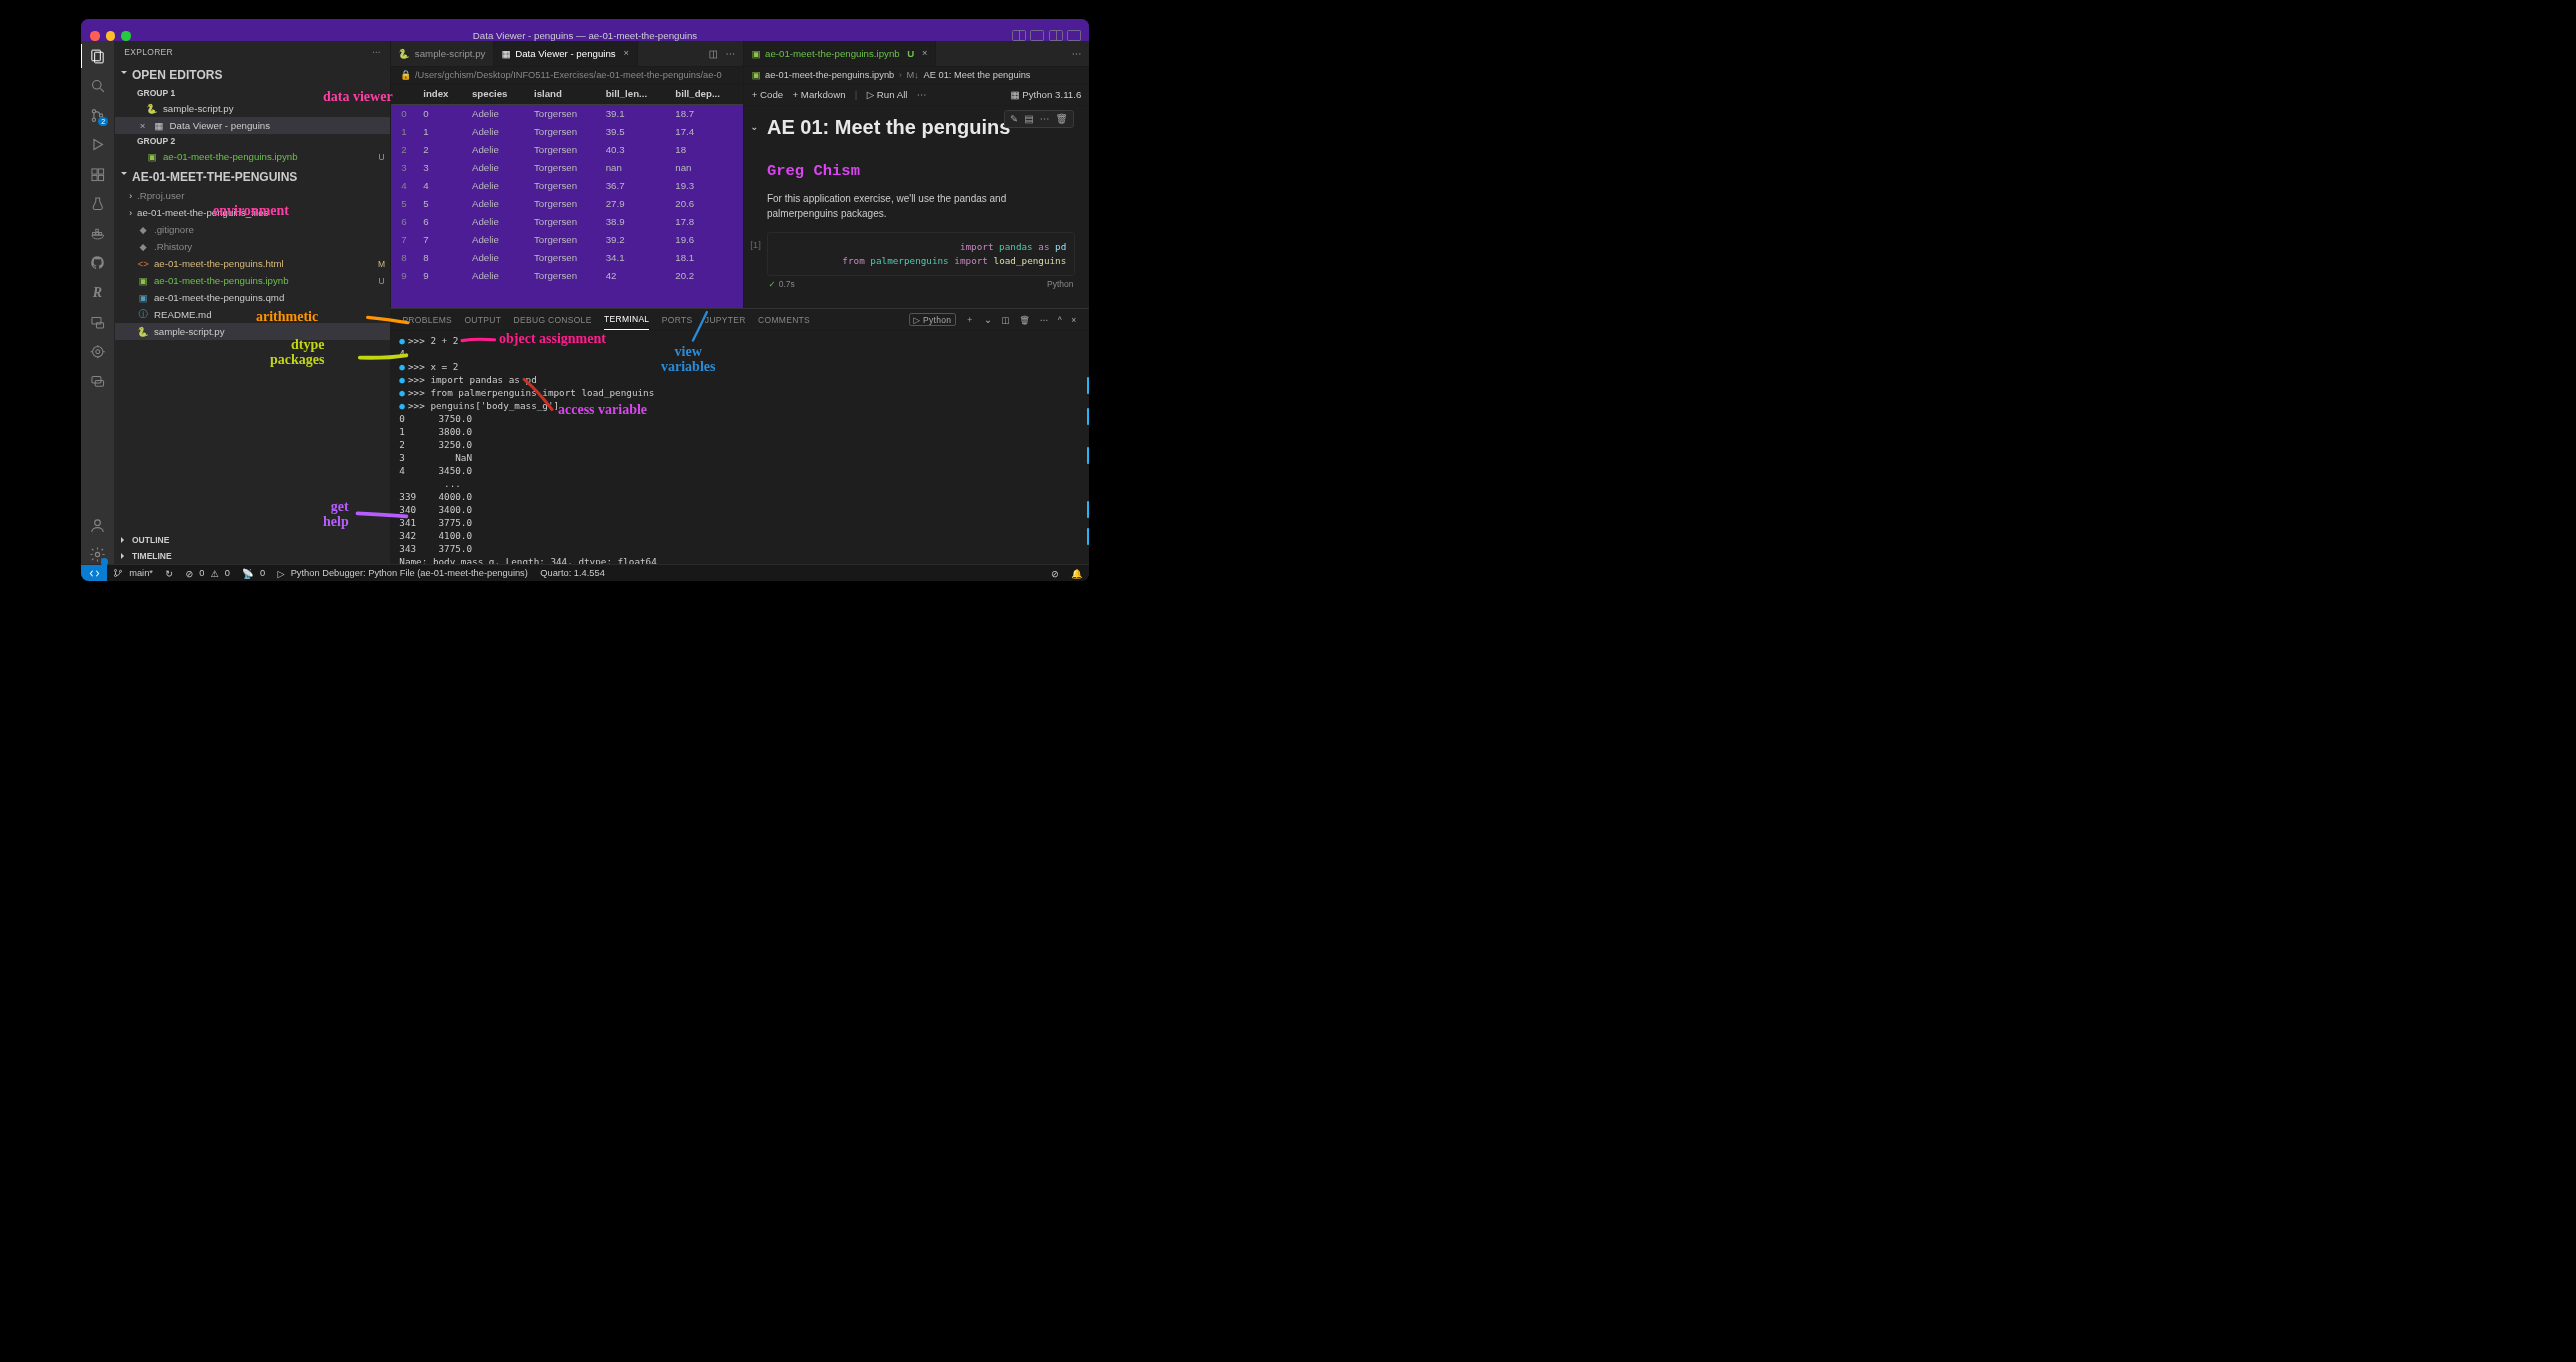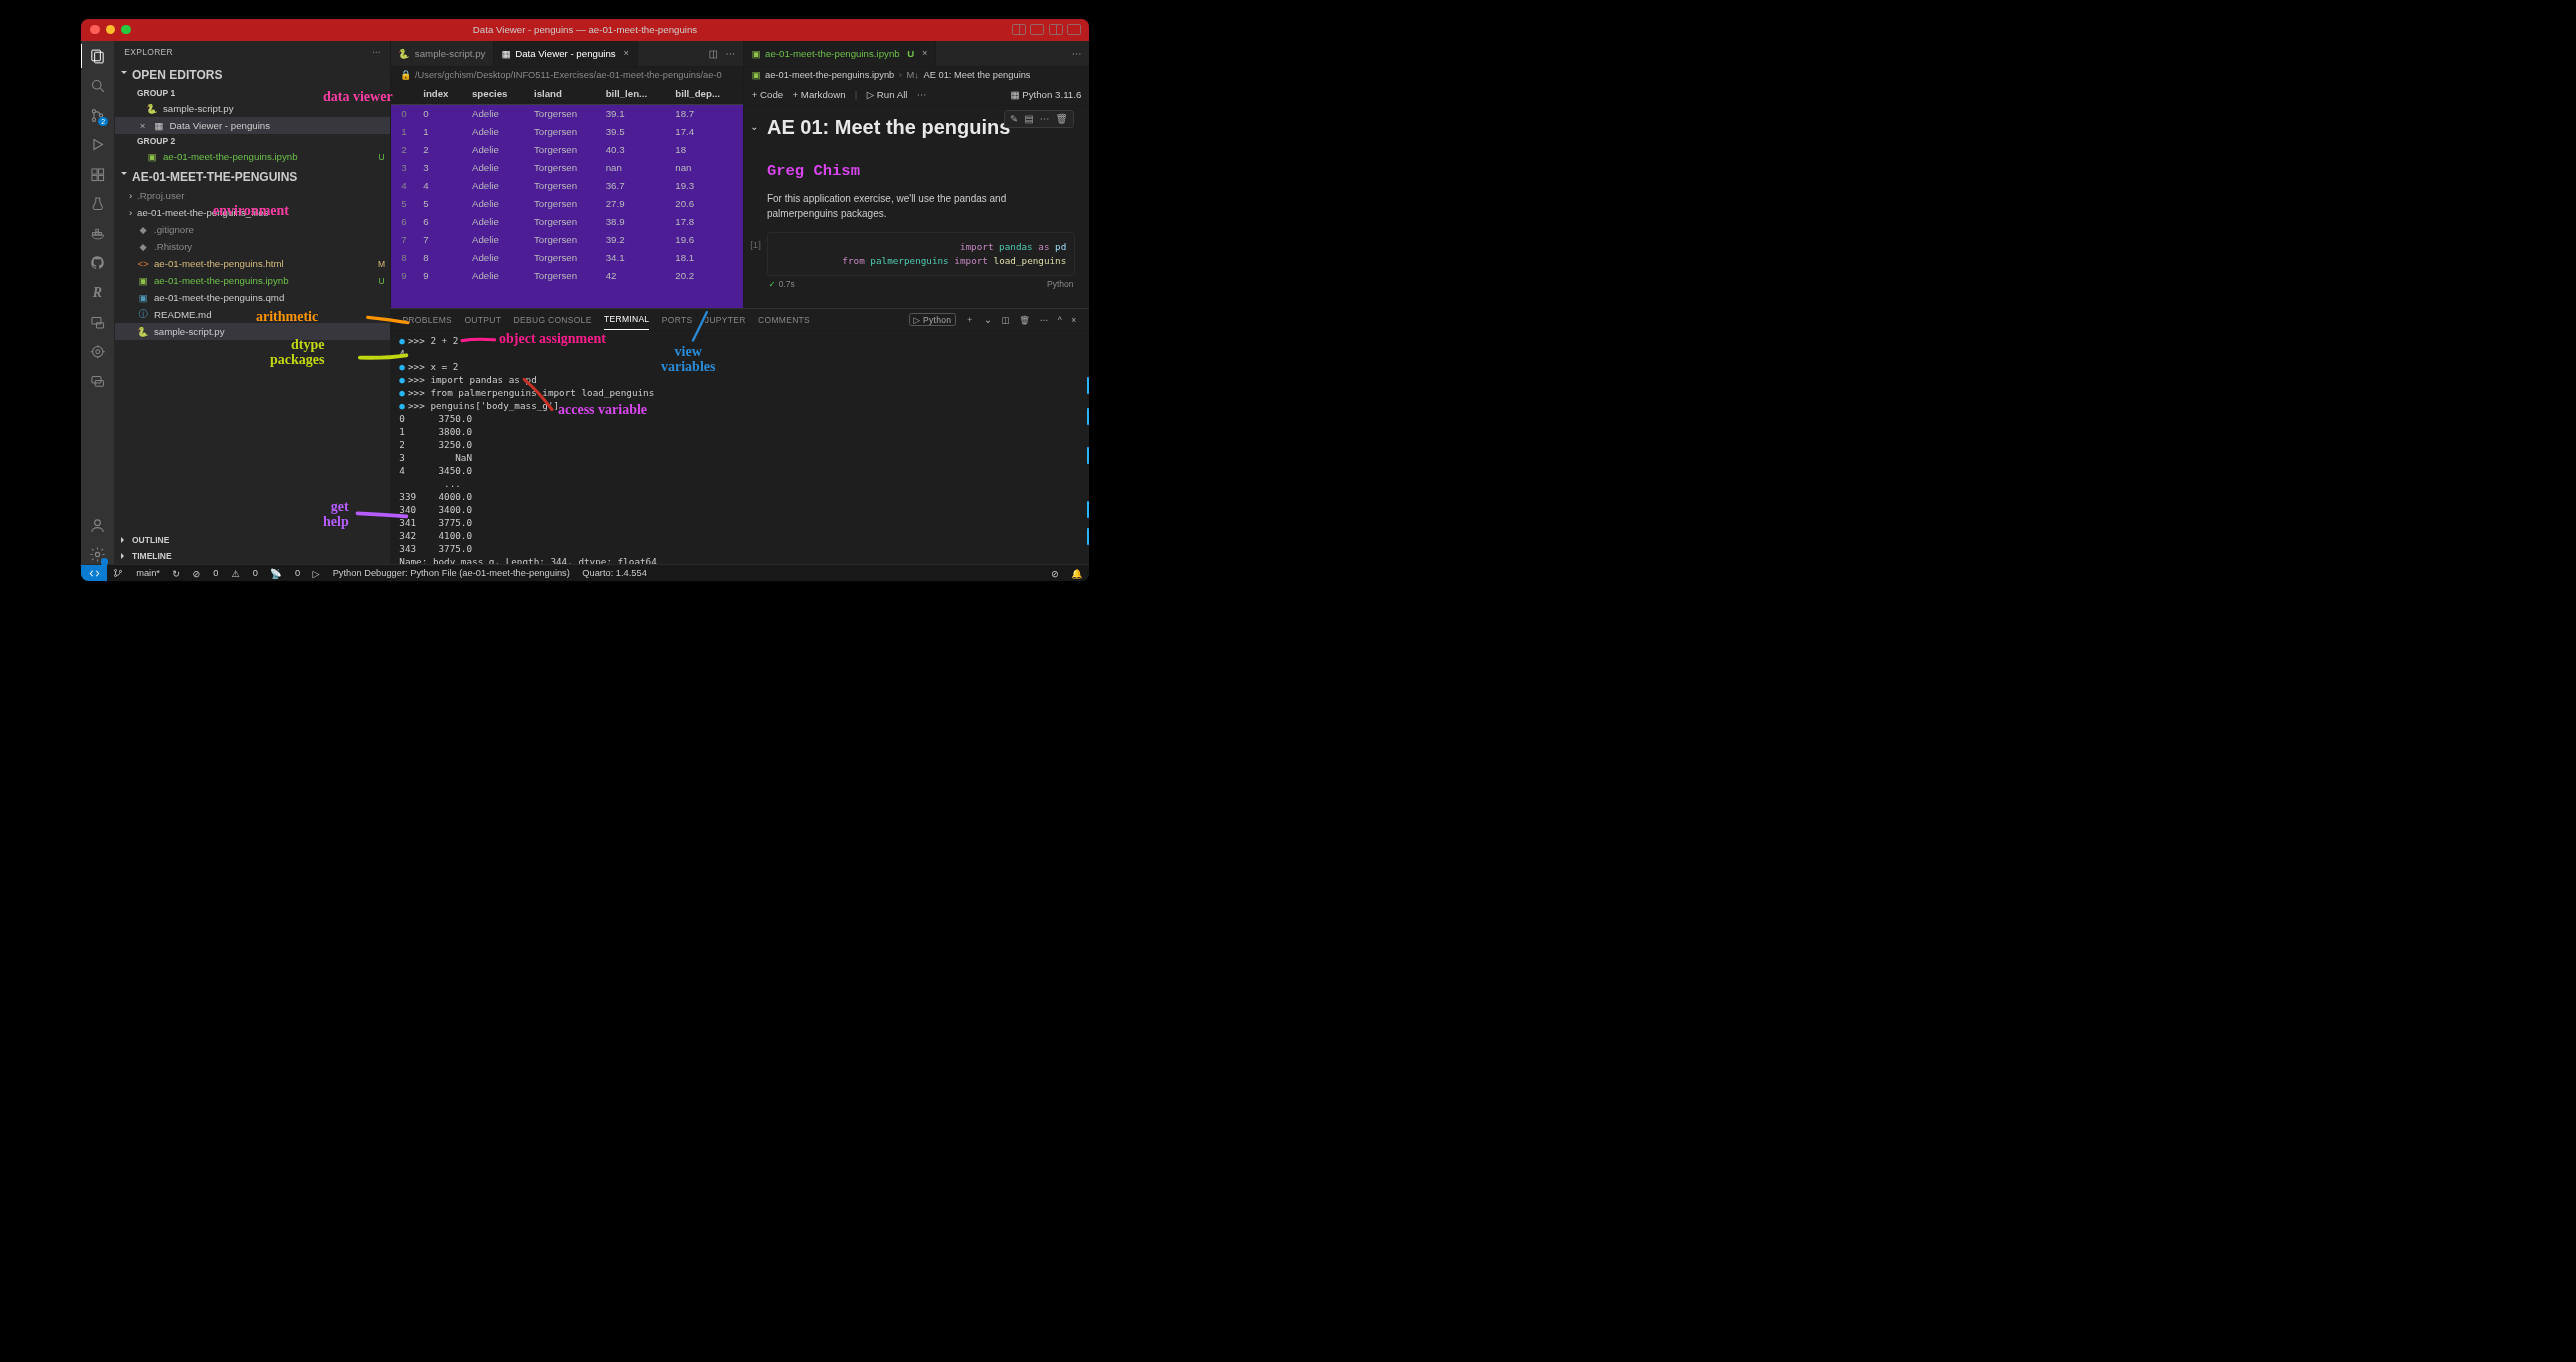--- a/index.html
+++ b/index.html
@@ -19,23 +19,23 @@
     background: #1e1e1e;
     border-radius: 7.7px;
     display: flex;
     flex-direction: column;
     overflow: hidden;
     box-shadow: 0 7.7px 39px rgba(0,0,0,0.8);
   }
   
   .titlebar {
     height: 22px;
-    background: #b91c1c;
+    background: #4c1d95;
     display: flex;
-    align-items: center;
+    align-items: flex-end;
     position: relative;
     flex-shrink: 0;
   }
   .traffic { display:flex; gap:6.2px; padding-left:9.3px;}
   .dot { width:9.3px;height:9.3px;border-radius:50%; }
   .red{background:#ff5f56;} .yellow{background:#ffbd2e;} .green{background:#27c93f;}
   .title-center { position:absolute; left:0; right:0; text-align:center; color:#ccc; font-size:9.7px; pointer-events:none;}
   .title-right { position:absolute; right:7.7px; display:flex; gap:4.6px; }
   .title-right .ic { width:14px; height:11px; border:0.8px solid #888; border-radius:1.5px; opacity:.7;}
   .ic.split::after{content:"";display:block;width:50%;height:100%;border-right:0.8px solid #888;}
@@ -120,21 +120,21 @@
   .panel-tabs .pt.active{color:#fff;border-bottom:0.8px solid #fff;}
   .panel-tabs .spacer{flex:1;}
   .panel-tabs .rt{display:flex;gap:9.3px;align-items:center;color:#aaa;}
   .terminal{flex:1;background:#1e1e1e;font-family:Menlo,Consolas,monospace;font-size:9.3px;line-height:1.4;color:#ccc;padding:3.1px 9.3px;white-space:pre;overflow:hidden;position:relative;}
   .term-dot{color:#29b6f6;margin-right:3.1px;}
   .term-blue-marks{position:absolute;right:0;top:23px;bottom:7.7px;width:2.3px;}
   .term-blue-marks span{position:absolute;right:0;width:2.3px;height:17px;background:#29b6f6;border-radius:0.8px;}
   
   .statusbar{height:17px;background:#181818;border-top:0.8px solid #2a2a2a;display:flex;align-items:center;font-size:9.3px;color:#ccc;}
   .status-remote{width:26px;height:17px;background:#0a7dd3;color:#fff;display:flex;align-items:center;justify-content:center;}
-  .status-item{padding:0 6.2px;display:flex;align-items:center;gap:13px;}
+  .status-item{padding:0 6.2px;display:flex;align-items:center;gap:6px;}
   
   .ann{position:absolute;font-family:"Comic Sans MS","Segoe Script",cursive;font-weight:bold;font-size:14px;pointer-events:none;white-space:nowrap;}
   svg.overlay{position:absolute;top:0;left:0;pointer-events:none;}
   
   svg{display:block;}
 </style>
 </head>
 <body>
 
 <div class="window">

